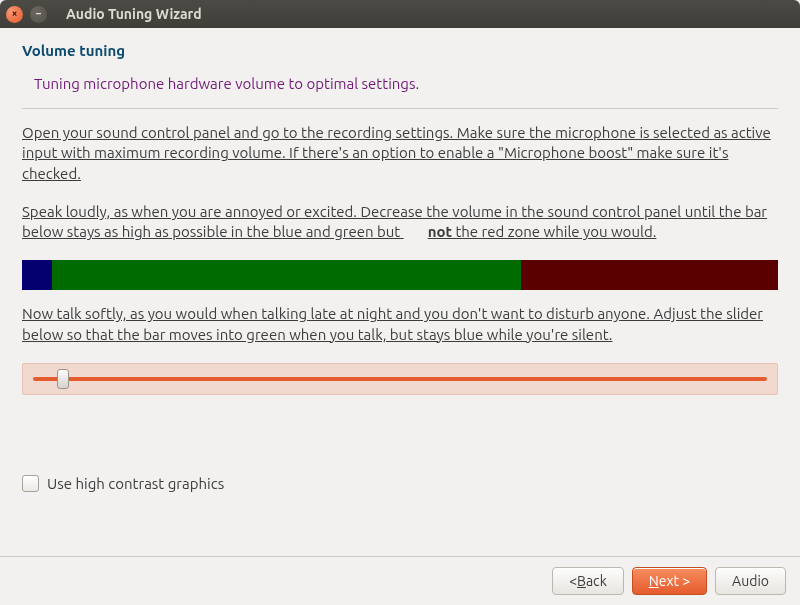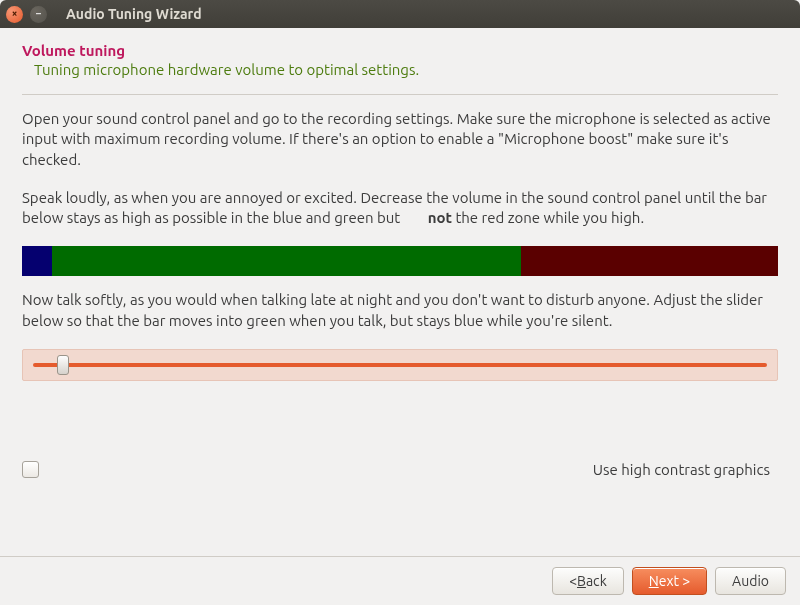--- a/index.html
+++ b/index.html
@@ -36,27 +36,27 @@
     font-size: 10px; line-height: 1;
   }
   .win-close { background: radial-gradient(circle at 30% 30%, #f79674, #e55b2d); color:#4a1b00; }
   .win-min   { background: radial-gradient(circle at 30% 30%, #6a665e, #54524c); color:#ddd; }
   .win-title { margin-left: 12px; }
   .content {
     flex: 1;
     padding: 14px 22px 0 22px;
     display: flex; flex-direction: column;
   }
-  .heading { font-weight: bold; margin-bottom: 2px; color:#be185d; }
-  .subheading { margin: 0 0 10px 12px; color:#4d7c0f; }
+  .heading { font-weight: bold; margin-bottom: 16px; color:#0c4a6e; }
+  .subheading { margin: 0 0 10px 12px; color:#701a75; }
   hr.sep {
     border: none; border-top: 1px solid #d0ccc6;
     margin: 6px 0 14px 0;
   }
-  .para { margin: 0 0 18px 0; line-height: 1.35; }
+  .para { margin: 0 0 18px 0; line-height: 1.35; text-decoration: underline; }
   .para b { font-weight: bold; margin-left: 24px; }
   .level-bar {
     width: 100%; height: 30px;
     position: relative;
     margin-bottom: 14px;
     background: #5a0000;
   }
   .level-blue  { position:absolute; top:0; left:0; bottom:0; background:#05006f; }
   .level-green { position:absolute; top:0; bottom:0; background:#006b00; }
   .slider-wrap {
@@ -75,21 +75,21 @@
     border-radius:2px;
   }
   .slider-thumb {
     position:absolute; top:50%;
     width:12px; height:20px; margin-top:-10px;
     background: linear-gradient(to bottom,#fefefe,#d6d2cc);
     border:1px solid #9a948a;
     border-radius:3px;
   }
   .checkbox-row {
-    display:flex; align-items:center; justify-content:space-between;
+    display:flex; align-items:center; justify-content:flex-start;
     gap:8px; margin: 70px 8px 0 0;
   }
   .chk {
     width:17px; height:17px;
     border:1px solid #a6a29a; border-radius:3px;
     background:linear-gradient(to bottom,#fff,#ece9e4);
   }
   .footer {
     border-top:1px solid #d0ccc6;
     padding: 10px 14px;
@@ -124,21 +124,21 @@
   </div>
 
   <div class="content">
     <div class="heading">Volume tuning</div>
     <div class="subheading">Tuning microphone hardware volume to optimal settings.</div>
     <hr class="sep">
 
     <p class="para">Open your sound control panel and go to the recording settings. Make sure the microphone is selected as active input with maximum recording volume. If there's an option to enable a "Microphone boost" make sure it's checked.</p>
 
     <p class="para">
-      <span>Speak loudly, as when you are annoyed or excited. Decrease the volume in the sound control panel until the bar below stays as high as possible in the blue and green but </span><b>not</b><span> the red zone while you high.</span>
+      <span>Speak loudly, as when you are annoyed or excited. Decrease the volume in the sound control panel until the bar below stays as high as possible in the blue and green but </span><b>not</b><span> the red zone while you would.</span>
     </p>
 
     <div class="level-bar">
       <div class="level-blue" style="width: 4%;"></div>
       <div class="level-green" style="left: 4%; width: 62%;"></div>
     </div>
 
     <p class="para">Now talk softly, as you would when talking late at night and you don't want to disturb anyone. Adjust the slider below so that the bar moves into green when you talk, but stays blue while you're silent.</p>
 
     <div class="slider-wrap">

